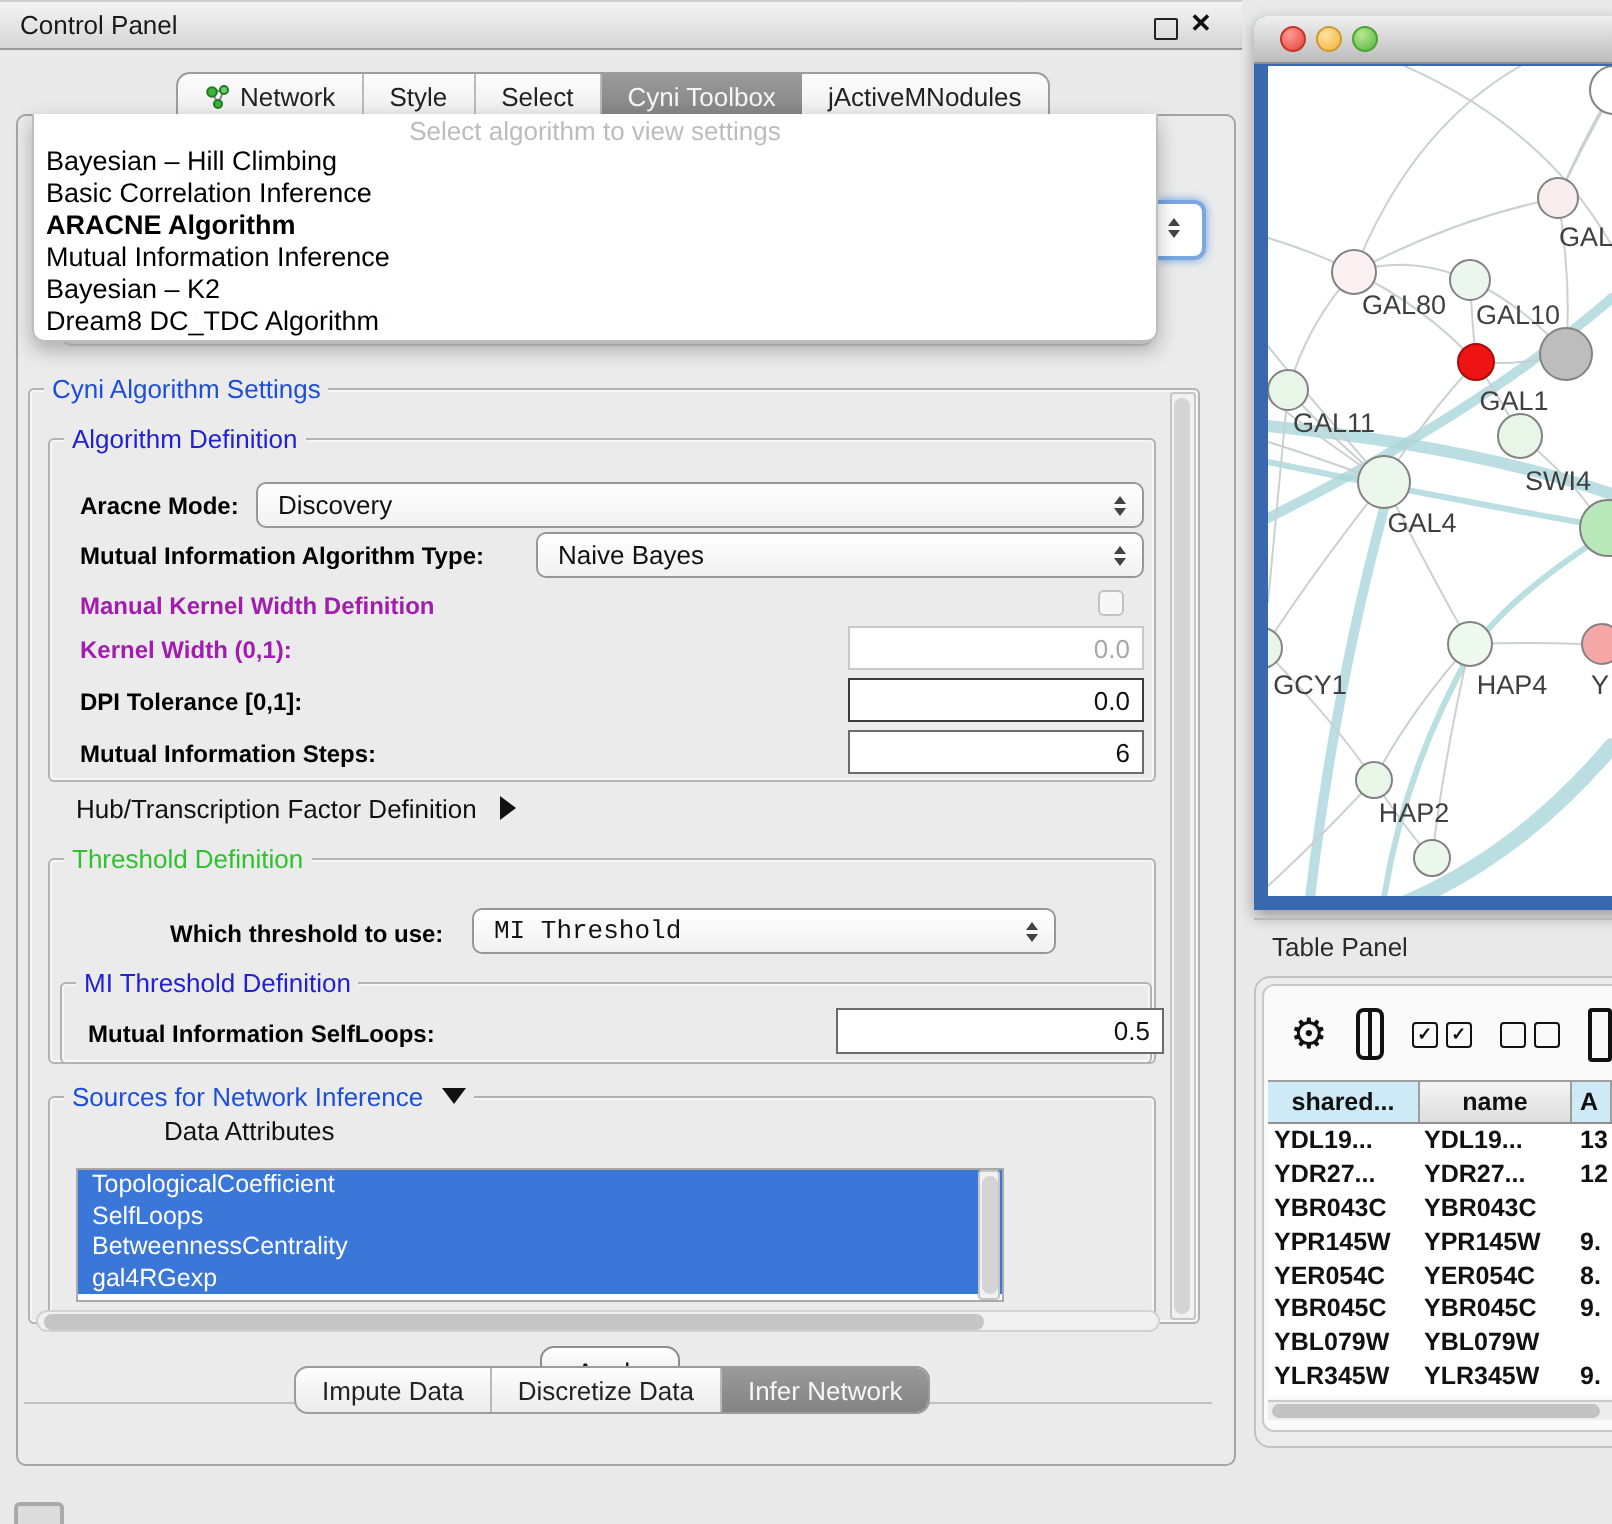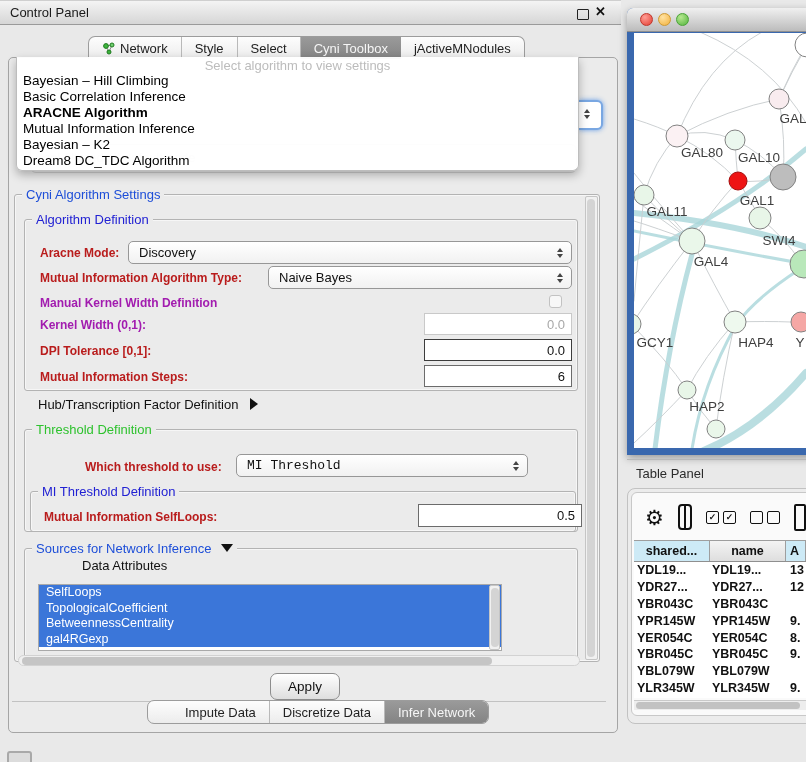--- a/index.html
+++ b/index.html
@@ -17,21 +17,21 @@
     border-top:1px solid #cfcfcf;border-bottom:1px solid #9a9a9a;
     box-sizing:border-box;
   }
   .cp-title{left:10px;top:5px;font-size:13px;color:#1a1a1a;}
   .cp-float{left:577px;top:9px;width:10px;height:9px;border:1.5px solid #222;border-radius:1px;}
   .cp-close{left:595px;top:4px;font-size:13px;font-weight:bold;color:#111;}
 
   
   .tabstrip{display:flex;border:1px solid #9c9c9c;border-radius:7px 7px 7px 7px;overflow:hidden;background:linear-gradient(#fdfdfd,#ececec);}
   .tabstrip.top{left:88px;top:36px;height:22px;border-bottom:none;border-radius:7px 7px 0 0;}
-  .tabstrip.bottom{left:147px;top:700px;height:22px;padding-left:24px;}
+  .tabstrip.bottom{left:147px;top:683px;height:22px;}
   .tab{display:flex;align-items:center;justify-content:center;gap:5px;padding:0 13px;
     font-size:13px;color:#222;border-right:1px solid #b9b9b9;white-space:nowrap;}
   .tab:last-child{border-right:none;}
   .tab.sel{background:linear-gradient(#9a9a9a,#848484);color:#f6f6f6;border-right:none;}
   .net-ico{width:13px;height:13px;display:inline-block;}
 
   
   .cp-panel{
     left:8px;top:57px;width:610px;height:676px;
     background:#ebebeb;border:1.5px solid #a5a5a5;border-radius:5px;
@@ -59,21 +59,21 @@
   .dd-placeholder{width:100%;text-align:center;margin-top:1px;font-size:13px;color:#bcbcbc;}
   .dd-item{padding:0 0 0 6px;height:16px;line-height:16px;font-size:13.5px;color:#000;}
   .dd-item.bold{font-weight:bold;}
 
   
   .groupbox{border:1px solid #b3b3b3;border-radius:3px;box-shadow:inset 0 0 0 1px #f6f6f6;box-sizing:border-box;}
   .gb-label{position:absolute;top:-8px;left:7px;background:#ebebeb;padding:0 4px;font-size:13px;color:#1d4ed8;white-space:nowrap;}
   .gb-label.blue{color:#2121d3;}
   .gb-label.green{color:#2ec22e;}
 
-  .flabel{font-size:12px;font-weight:bold;color:#b91c1c;white-space:nowrap;}
+  .flabel{font-size:12px;font-weight:bold;color:#000000;white-space:nowrap;}
   .flabel.dis{color:#a21caf;}
 
   .combo{
     background:linear-gradient(#ffffff,#f1f1f1);
     border:1px solid #979797;border-radius:5px;box-sizing:border-box;
     display:flex;align-items:center;
   }
   .combo .val{flex:1;padding-left:10px;font-size:13px;color:#111;}
   .stepper{width:8px;margin-right:7px;display:flex;flex-direction:column;align-items:center;gap:2px;}
   .tri-up{width:0;height:0;border-left:3.5px solid transparent;border-right:3.5px solid transparent;border-bottom:4.5px solid #444;}
@@ -279,22 +279,22 @@
 <div class="abs tfield med" style="left:418px;top:504px;width:164px;height:23px;">0.5</div>
 
 <div class="abs groupbox" style="left:24px;top:548px;width:554px;height:114px;">
   <span class="gb-label">
     <span>Sources for Network Inference</span>
     <span class="arrow-down" style="margin-left:6px;"></span>
   </span>
 </div>
 <div class="abs" style="left:34px;top:558px;font-size:13px;font-weight:normal;color:#111;padding-left:48px;">Data Attributes</div>
 <div class="abs attr-list" style="left:38px;top:584px;width:464px;height:67px;">
+    <div class="attr-item sel">TopologicalCoefficient</div>
     <div class="attr-item sel">SelfLoops</div>
-    <div class="attr-item sel">TopologicalCoefficient</div>
     <div class="attr-item sel">BetweennessCentrality</div>
     <div class="attr-item sel">gal4RGexp</div>
   </div>
 <div class="abs vscroll" style="left:489px;top:585px;width:11px;height:65px;">
   <div class="vthumb" style="top:2px;height:59px;"></div>
 </div>
 <div class="abs hscroll" style="left:18px;top:655px;width:562px;height:11px;">
   <div class="hthumb" style="left:3px;width:470px;"></div>
 </div>
 

